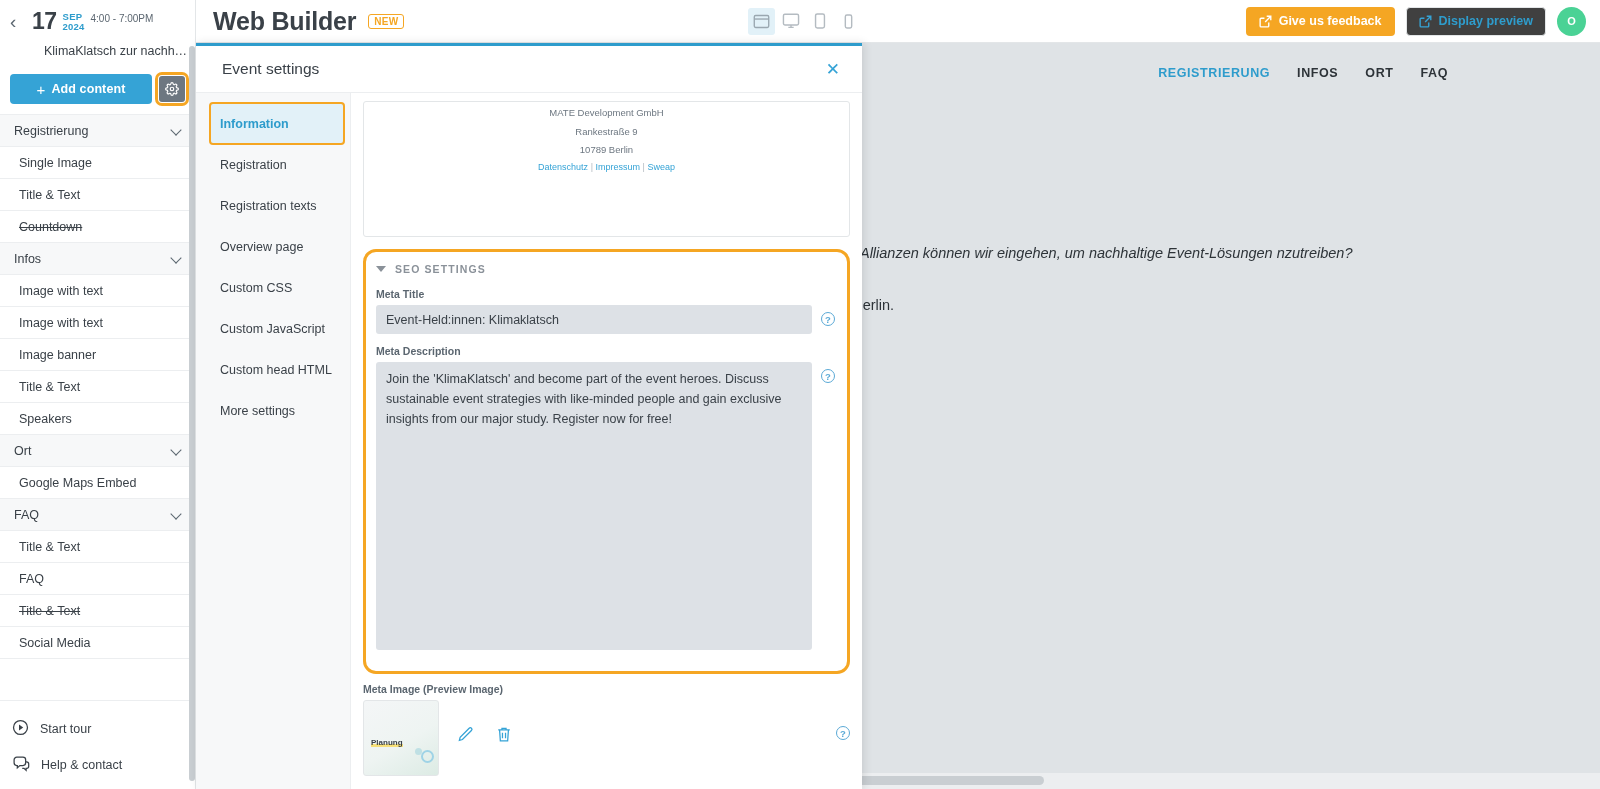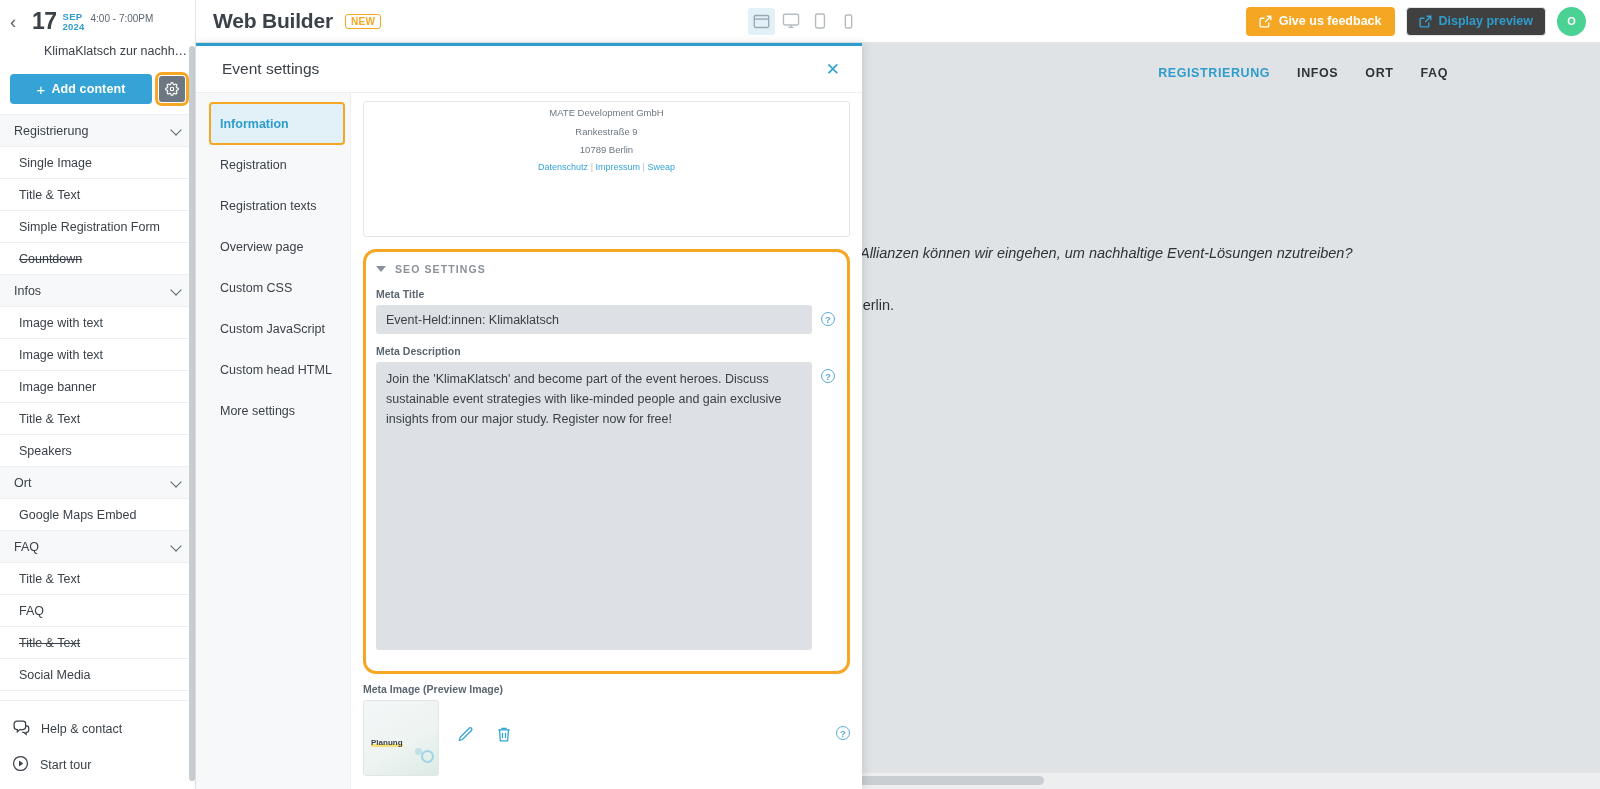--- a/index.html
+++ b/index.html
@@ -69,21 +69,21 @@
     position: absolute; right: 0px; top: 46px; width: 6px; height: 735px;
     background: #c9ced2; border-radius: 3px;
   }
 
   
   #topbar {
     position: absolute; left: 196px; top: 0; width: 1404px; height: 43px;
     background: #fff; border-bottom: 1px solid #e3e6e8;
     display: flex; align-items: center;
   }
-  .wb-title { font-size: 21px; font-weight: 700; color: #3a4148; margin-left: 17px; letter-spacing: -.2px; }
+  .wb-title { font-size: 25px; font-weight: 700; color: #3a4148; margin-left: 17px; letter-spacing: -.2px; }
   .new-badge {
     margin-left: 12px; border: 1.5px solid #f5a623; color: #f5a623;
     border-radius: 3px; font-size: 10px; font-weight: 700; padding: 1px 5px;
     letter-spacing: .3px;
   }
   .device-group { position: absolute; left: 552px; display: flex; align-items: center; gap: 2px; }
   .dev-btn {
     width: 27px; height: 27px; display: flex; align-items: center; justify-content: center;
     border-radius: 3px; cursor: pointer;
   }
@@ -282,23 +282,20 @@
         <div class="sb-group">
           <span>Registrierung</span>
           <span class="chev-d"></span>
         </div>
         <div class="sb-item">
           <span>Single Image</span>
         </div>
         <div class="sb-item">
           <span>Title &amp; Text</span>
         </div>
-        <div class="sb-item">
-          <span>Simple Registration Form</span>
-        </div>
         <div class="sb-item struck">
           <span>Countdown</span>
         </div>
         <div class="sb-group">
           <span>Infos</span>
           <span class="chev-d"></span>
         </div>
         <div class="sb-item">
           <span>Image with text</span>
         </div>
@@ -333,33 +330,33 @@
         </div>
         <div class="sb-item struck">
           <span>Title &amp; Text</span>
         </div>
         <div class="sb-item">
           <span>Social Media</span>
         </div>
       </div>
 
     <div class="sb-bottom" id="sb-bottom">
+        <div class="sb-bot-item">
+          <span><svg width="17" height="17" viewBox="0 0 20 20" fill="none" stroke="#3a4148" stroke-width="1.5">
+              <circle cx="10" cy="10" r="8.2"></circle>
+              <path d="M8.2 6.6l5 3.4-5 3.4z" fill="#3a4148" stroke="none"></path>
+            </svg></span>
+          <span>Start tour</span>
+        </div>
         <div class="sb-bot-item">
           <span><svg width="18" height="17" viewBox="0 0 20 19" fill="none" stroke="#3a4148" stroke-width="1.4">
               <path d="M12.2 2.4H5.3a3 3 0 0 0-3 3v3.4a3 3 0 0 0 3 3h.6v2.6l2.8-2.6h3.5a3 3 0 0 0 3-3V5.4a3 3 0 0 0-3-3z"></path>
               <path d="M15.4 7.6h.8a2.4 2.4 0 0 1 2.4 2.4v2.6a2.4 2.4 0 0 1-2.4 2.4h-.5v2.2l-2.3-2.2h-2"></path>
             </svg></span>
           <span>Help &amp; contact</span>
-        </div>
-        <div class="sb-bot-item">
-          <span><svg width="17" height="17" viewBox="0 0 20 20" fill="none" stroke="#3a4148" stroke-width="1.5">
-              <circle cx="10" cy="10" r="8.2"></circle>
-              <path d="M8.2 6.6l5 3.4-5 3.4z" fill="#3a4148" stroke="none"></path>
-            </svg></span>
-          <span>Start tour</span>
         </div>
       </div>
 
     <div class="sb-vscroll"></div>
   </div>
 
   <div id="topbar">
     <div class="wb-title">Web Builder</div>
     <div class="new-badge">NEW</div>
 

